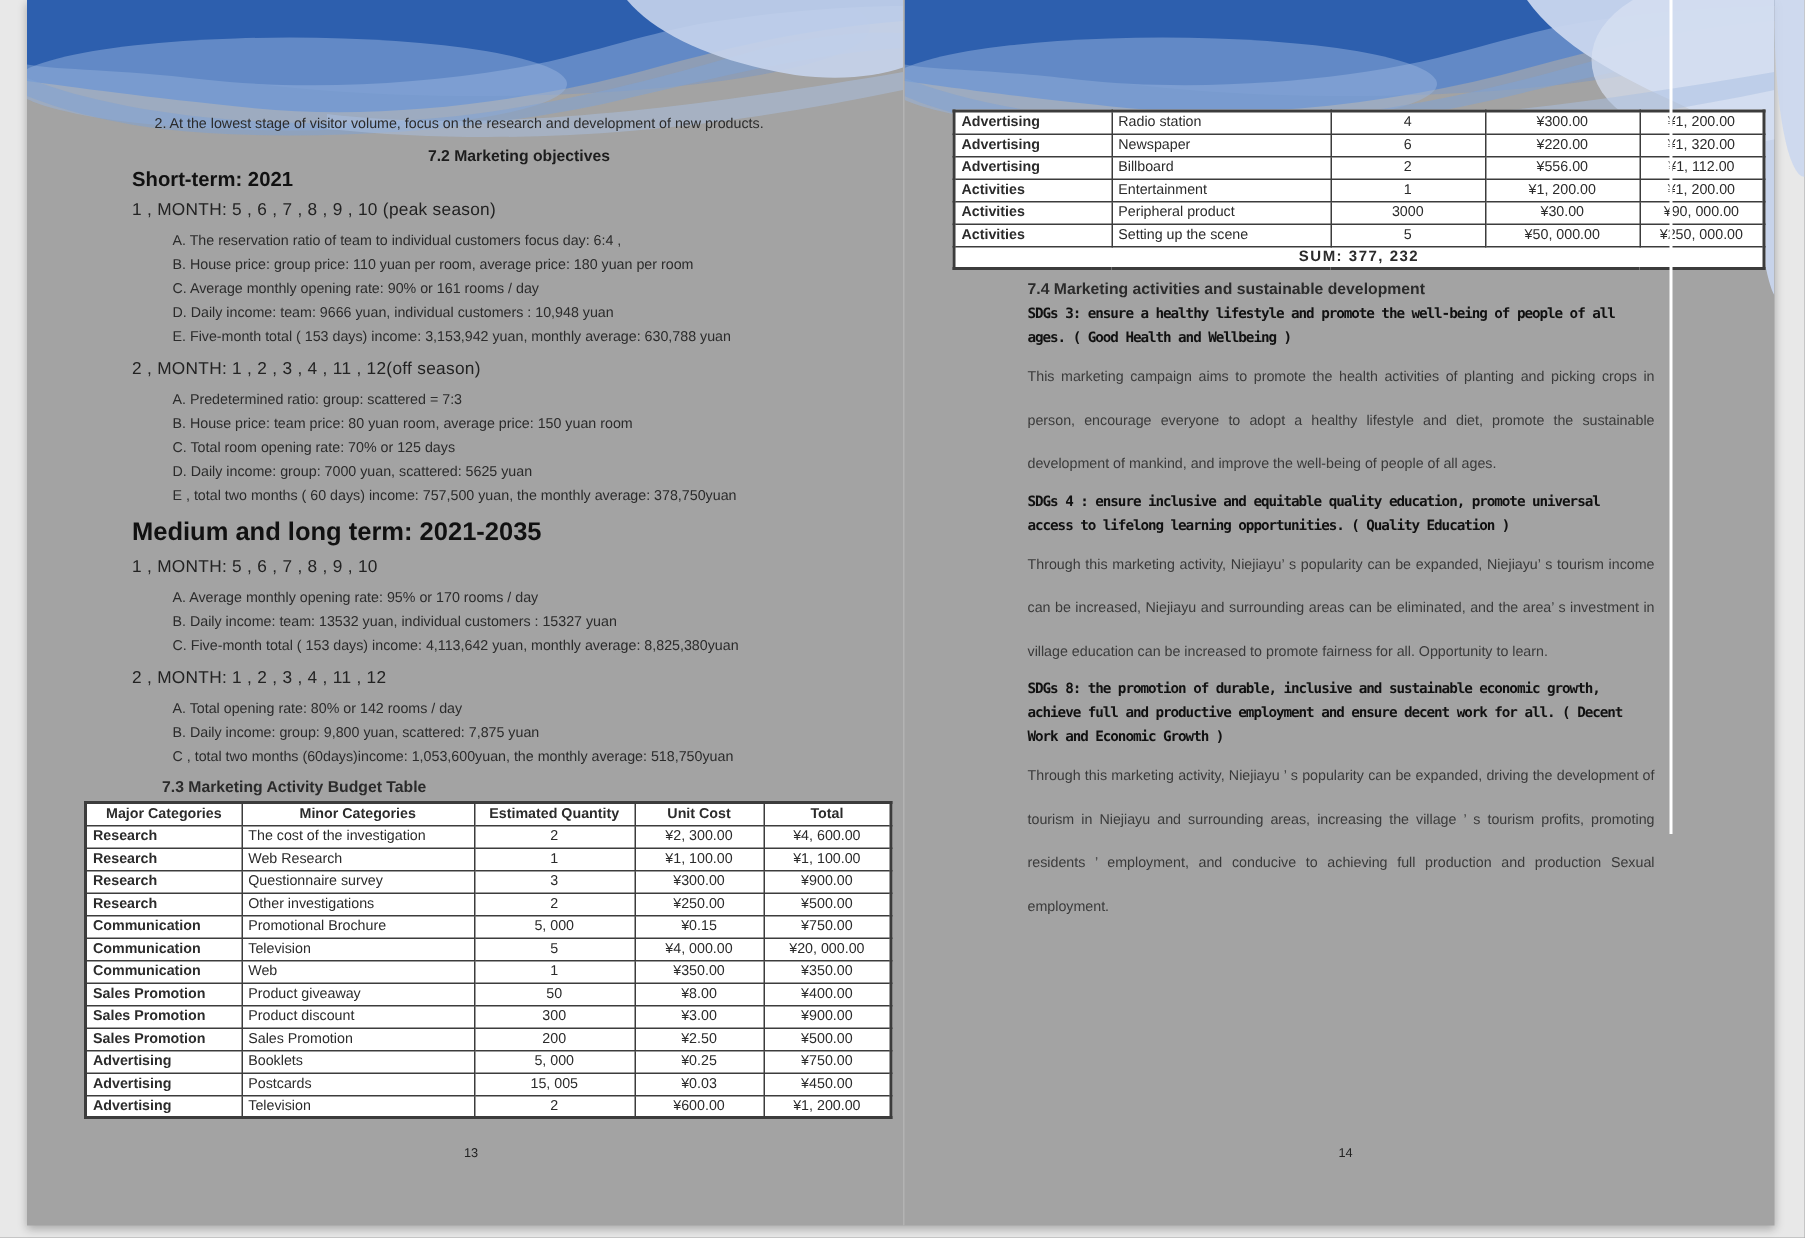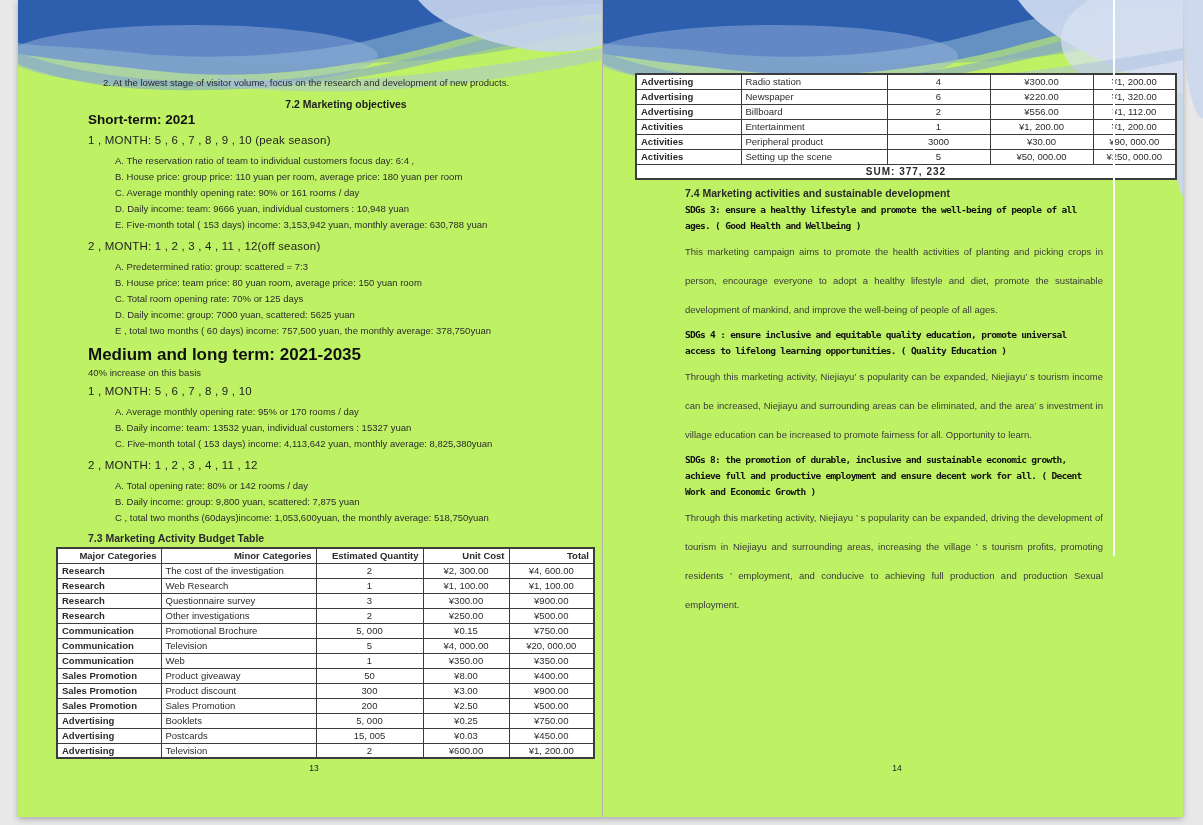--- a/index.html
+++ b/index.html
@@ -1,19 +1,19 @@
 <!DOCTYPE html>
 <html><head>
 <meta charset="utf-8">
 <style>
   * { margin:0; padding:0; box-sizing:border-box; }
   html,body { width:1203px; height:825px; overflow:hidden; }
   body { background:#e8e8e8; font-family:"Liberation Sans", sans-serif; color:#2b2b2b; position:relative; }
 
-  .spread { position:absolute; left:18px; top:0; width:1165px; height:817px; background:#bef264;
+  .spread { position:absolute; left:18px; top:0; width:1165px; height:817px; background:#a3a3a3;
             box-shadow:0 2px 6px rgba(0,0,0,.28); display:flex; }
   .page { position:relative; height:100%; overflow:hidden; }
   .page13 { width:584px; }
   .page14 { width:580px; }
   .divider { width:1px; background:#b3b3b3; height:100%; }
 
   .wave { position:absolute; top:0; left:0; width:100%; z-index:0; pointer-events:none; }
   .pcontent { position:relative; z-index:1; }
 
   
@@ -26,28 +26,28 @@
   
   .c13 { padding-top:76px; }
   .intro { margin-left:85px; margin-right:60px; font-size:9.5px; line-height:14px; }
   .h-small { margin:8px 0 2px 72px; font-size:10.5px; font-weight:bold; color:#1d1d1d;text-align:center; }
   .h-short { margin:2px 0 6px 70px; font-size:13.5px; font-weight:bold; color:#111; }
   .h-medium { margin:6px 0 2px 70px; font-size:17px; font-weight:bold; color:#111; }
   .note { margin:0 0 6px 70px; font-size:9.5px; }
   .month { margin:7px 0 7px 70px; font-size:11.5px; color:#222; letter-spacing:.2px; }
   .subitems { list-style:none; margin:0 0 4px 97px; }
   .subitems li { font-size:9.5px; line-height:16px; }
-  .h-73 { margin:6px 0 3px 70px; font-size:10.5px; font-weight:bold; }
+  .h-73 { margin:6px 0 3px 90px; font-size:10.5px; font-weight:bold; }
 
   
   table.budget { border-collapse:collapse; table-layout:fixed; background:#fff; }
   table.budget td, table.budget th { border:1px solid #3c3c3c; font-size:9.5px; padding:1px 4px;
                                      height:15px; overflow:hidden; white-space:nowrap; }
   table.budget { border:2px solid #3c3c3c; }
-  table.budget th { text-align:right; font-weight:bold; }
+  table.budget th { text-align:center; font-weight:bold; }
   table.budget td:nth-child(1) { font-weight:bold; }
   table.budget td:nth-child(3), table.budget td:nth-child(4), table.budget td:nth-child(5) { text-align:center; }
   .t13 { margin-left:38px; width:537px; }
   .t13 col:nth-child(1){width:104px;} .t13 col:nth-child(2){width:155px;}
   .t13 col:nth-child(3){width:107px;} .t13 col:nth-child(4){width:86px;} .t13 col:nth-child(5){width:85px;}
   .t14 { margin:73px 0 0 32px; width:540px; position:relative; z-index:2; }
   .t14 col:nth-child(1){width:105px;} .t14 col:nth-child(2){width:146px;}
   .t14 col:nth-child(3){width:103px;} .t14 col:nth-child(4){width:103px;} .t14 col:nth-child(5){width:83px;}
   .t14 tfoot td { text-align:center; font-weight:normal; font-size:10px; letter-spacing:1px; }
 
@@ -96,21 +96,20 @@
       <ul class="subitems">
 
       <li>A.  Predetermined ratio: group: scattered = 7:3</li>
           <li>B.  House price: team price: 80 yuan room, average price: 150 yuan room</li>
           <li>C.  Total room opening rate: 70% or 125 days</li>
           <li>D.  Daily income: group: 7000 yuan, scattered: 5625 yuan</li>
           <li>E , total two months ( 60 days) income: 757,500 yuan, the monthly average: 378,750yuan</li>
         </ul>
 
       <h2 class="h-medium">Medium and long term: 2021-2035</h2>
-      <p class="note">40% increase on this basis</p>
 
       <p class="month">1 , MONTH: 5 , 6 , 7 , 8 , 9 , 10</p>
       <ul class="subitems">
 
       <li>A. Average monthly opening rate: 95% or 170 rooms / day</li>
           <li>B. Daily income: team: 13532 yuan, individual customers : 15327 yuan</li>
           <li>C. Five-month total ( 153 days) income: 4,113,642 yuan, monthly average: 8,825,380yuan</li>
         </ul>
 
       <p class="month">2 , MONTH: 1 , 2 , 3 , 4 , 11 , 12</p>

